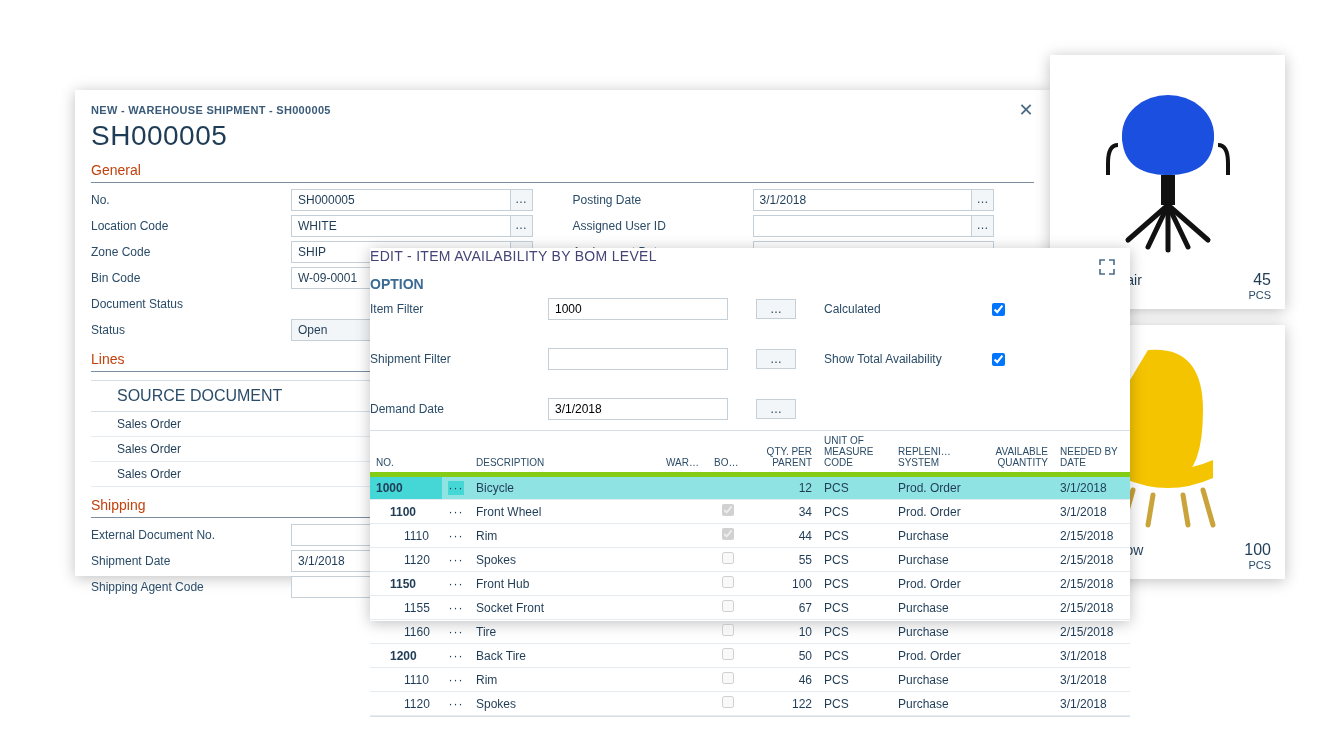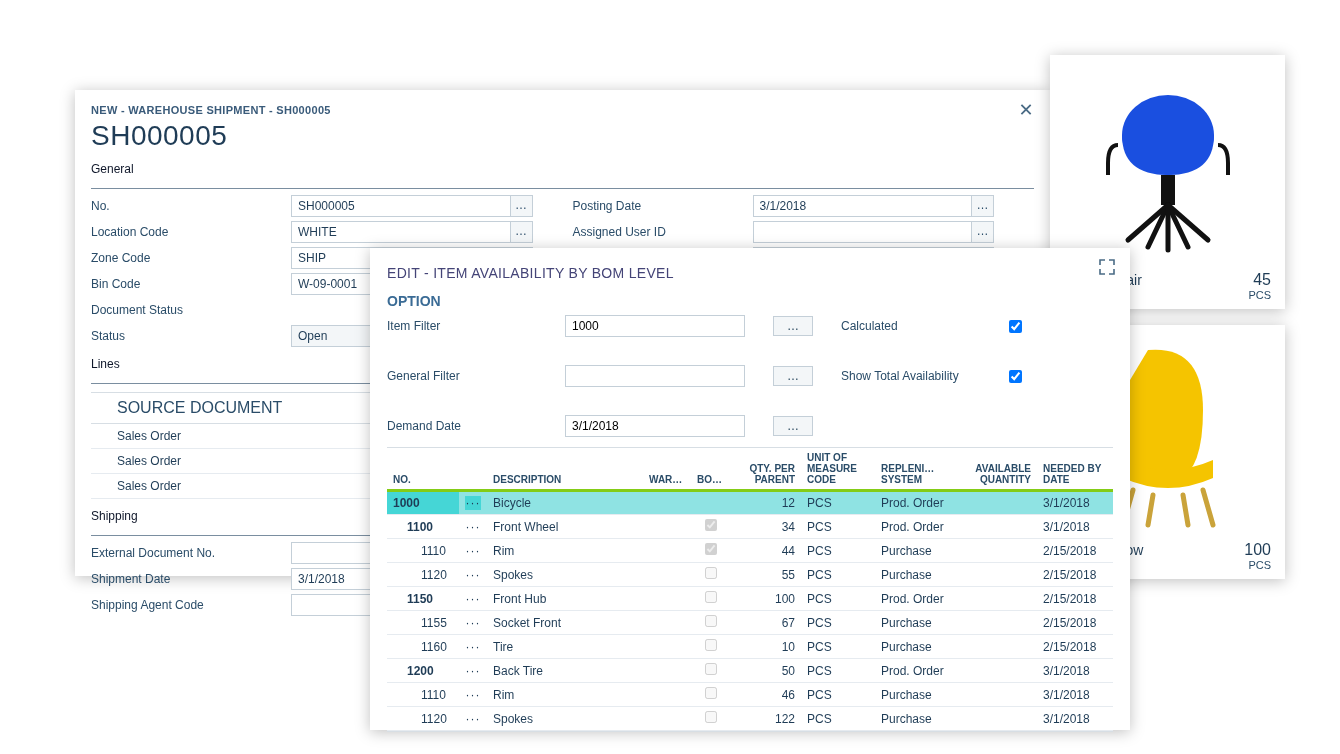--- a/index.html
+++ b/index.html
@@ -3,55 +3,55 @@
 <meta charset="utf-8">
 <style>
   * { box-sizing: border-box; margin:0; padding:0; }
   body { font-family: "Segoe UI", Arial, sans-serif; font-size:12px; color:#1a3a52; background:#fff; width:1340px; height:754px; position:relative; }
   .panel { position:absolute; background:#fff; box-shadow: 0 2px 14px rgba(0,0,0,0.25); }
   
   #win-ship { left:75px; top:90px; width:975px; height:486px; padding:14px 16px; }
   .win-breadcrumb { font-size:11px; color:#3a5b7a; font-weight:600; letter-spacing:.3px;}
   .win-close { position:absolute; right:14px; top:10px; width:20px; height:20px; text-align:center; line-height:20px; font-size:18px; color:#4a6b85; cursor:pointer;}
   .win-title { font-size:28px; color:#1f3c56; font-weight:300; letter-spacing:.5px; margin-top:4px;}
-  .section-head { font-size:12px; color:#0f172a; margin-top:10px; border-bottom:1px solid #7a8ea0; padding-bottom:12px;}
+  .section-head { font-size:14px; color:#c2410c; margin-top:10px; border-bottom:1px solid #7a8ea0; padding-bottom:4px;}
   .form-grid { display:grid; grid-template-columns: 200px 1fr 40px 180px 1fr 40px; column-gap:0; row-gap:4px; margin-top:6px; font-size:12px;}
   .form-grid .lbl { color:#2a4c68; padding:4px 0;}
   .form-grid .inp { display:flex; align-items:stretch;}
   .form-grid .inp input { flex:1; border:1px solid #c4cfd8; padding:3px 6px; font-size:12px; color:#1f3c56;}
   .form-grid .ellips { width:22px; border:1px solid #c4cfd8; border-left:none; background:#f3f6f8; text-align:center; line-height:18px; font-size:12px; color:#2a4c68; cursor:pointer;}
   .lines-table { margin-top:8px; border-top:1px solid #d7dee4;}
   .lines-table table { border-collapse:collapse; width:100%;}
   .lines-table th { font-size:16px; color:#2a4c68; text-align:left; padding:6px 8px; border-bottom:1px solid #d7dee4; font-weight:400;}
   .lines-table td { padding:4px 8px; border-bottom:1px solid #e6ebf0; color:#1f3c56; font-size:12px;}
   .rowmenu { display:inline-block; width:16px; height:14px; background:#fff; border:1px solid #c4cfd8; text-align:center; line-height:10px; font-size:10px; letter-spacing:1px; cursor:pointer;}
   .rowmenu.sel { background:#45d6d6; border-color:#45d6d6;}
   
   #side-cards { left:1050px; top:55px; width:235px; }
   .card { background:#fff; box-shadow: 0 2px 14px rgba(0,0,0,0.25); margin-bottom:16px; padding:10px 14px 8px 14px;}
   .card .img { height:200px; display:flex; align-items:center; justify-content:center;}
   .card .caption { display:flex; justify-content:space-between; align-items:baseline; font-size:14px; color:#1f3c56; margin-top:6px;}
   .card .caption .num { font-weight:400; font-size:16px;}
   .card .unit { text-align:right; font-size:11px; color:#2a4c68;}
   
-  #win-bom { left:370px; top:248px; width:760px; height:482px; padding:17px; background:#fff;}
+  #win-bom { left:370px; top:248px; width:760px; height:373px; padding:0; background:#fff;}
   .modal-expand { position:absolute; right:14px; top:10px; width:18px; height:18px; cursor:pointer; color:#4a6b85;}
   .modal-expand svg { width:18px; height:18px;}
   .modal-title { font-size:14px; color:#447; font-weight:400; letter-spacing:.3px;}
   .subhead { font-size:14px; color:#3a6b95; font-weight:600; margin-top:12px;}
   .opt-grid { display:grid; grid-template-columns: 150px 180px 40px 140px 40px; row-gap:6px; column-gap:6px; align-items:center; margin-top:6px;gap:28px;}
   .opt-grid .lbl { color:#2a4c68; font-size:12px;}
   .opt-grid input[type=text]{ border:1px solid #c4cfd8; padding:3px 6px; font-size:12px; width:100%;}
   .opt-grid .ellips { border:1px solid #c4cfd8; background:#f3f6f8; text-align:center; line-height:18px; font-size:12px; cursor:pointer;}
   .opt-grid .chklbl { color:#2a4c68;}
   .opt-grid input[type=checkbox]{ width:13px; height:13px;}
   
   .bom { margin-top:10px; border-top:1px solid #d7dee4; border-bottom:1px solid #d7dee4;}
   .bom table { border-collapse:collapse; width:100%;}
-  .bom th { font-size:10px; color:#2a4c68; text-align:left; padding:4px 6px; border-bottom:3px solid #84cc16; vertical-align:bottom; font-weight:700; line-height:1.1;}
+  .bom th { font-size:10px; color:#2a4c68; text-align:left; padding:4px 6px; border-bottom:5px solid #84cc16; vertical-align:bottom; font-weight:400; line-height:1.1;}
   .bom th.r { text-align:right;}
   .bom td { padding:4px 6px; border-bottom:1px solid #e6ebf0; font-size:12px; color:#1f3c56;}
   .bom td.r { text-align:right;}
   .bom tr.sel td { background:#8fe3e3;}
   .bom tr.sel td:first-child { background:#45d6d6;}
   .bom .ind0 { padding-left:6px; font-weight:700;}
   .bom .ind1 { padding-left:20px; font-weight:700;}
   .bom .ind2 { padding-left:34px;}
   .bom .dots { display:inline-block; width:16px; text-align:center; letter-spacing:1px; cursor:pointer;}
   .bom .dots.sel { background:#45d6d6;}
@@ -257,21 +257,21 @@
       </svg>
   </div>
   <div class="subhead">OPTION</div>
   <div class="opt-grid">
     <div class="lbl">Item Filter</div>
     <input type="text" value="1000" style="">
     <div class="ellips">…</div>
     <div class="chklbl">Calculated</div>
     <input type="checkbox" checked="" style="">
 
-    <div class="lbl">General Filter</div>
+    <div class="lbl">Shipment Filter</div>
     <input type="text" value="" style="">
     <div class="ellips">…</div>
     <div class="chklbl">Show Total Availability</div>
     <input type="checkbox" checked="" style="">
 
     <div class="lbl">Demand Date</div>
     <input type="text" value="3/1/2018" style="">
     <div class="ellips">…</div>
     <div></div>
       <div></div>

